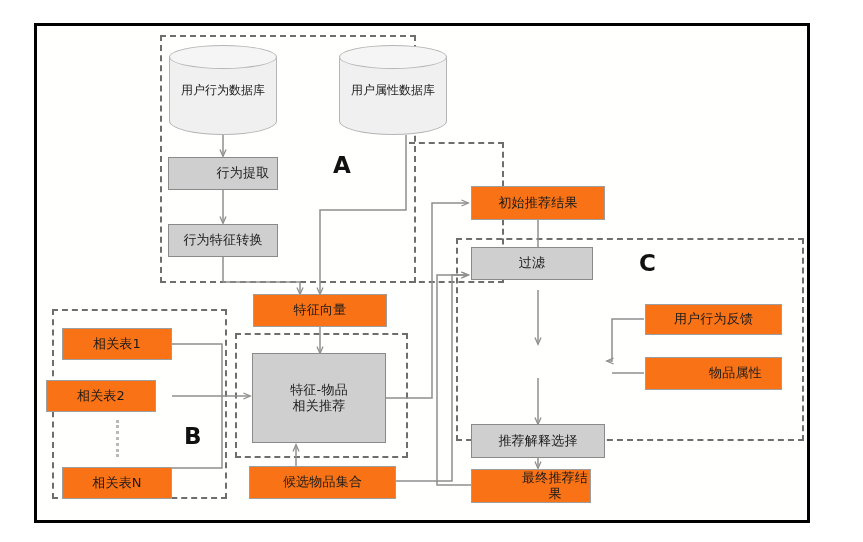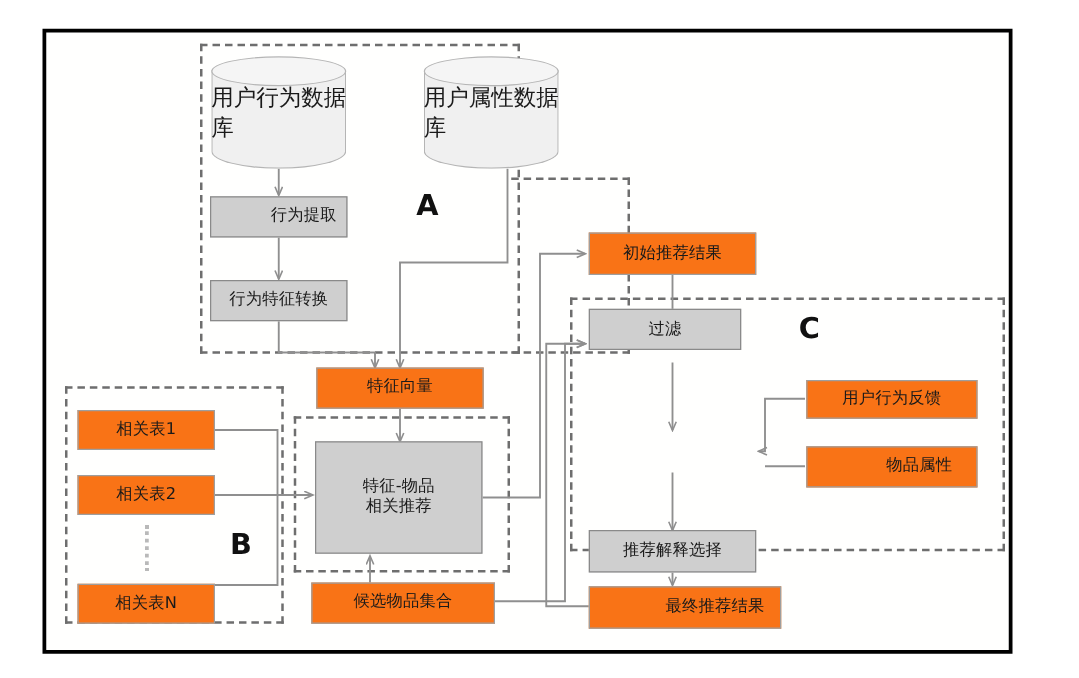--- a/index.html
+++ b/index.html
@@ -57,21 +57,21 @@
   }
   .cyl .top{
     position:absolute;left:0;right:0;top:0;height:22px;
     background:#f5f5f5;
     border:1.6px solid #b5b5b5;
     border-radius:50%/50%;
   }
   .cyl .lbl{
     position:absolute;left:0;right:0;top:0;bottom:0;
     display:flex;align-items:center;justify-content:center;
-    font-size:18px;color:#1a1a1a;
+    font-size:12px;color:#1a1a1a;
   }
   .group{
     position:absolute;
     box-sizing:border-box;
     border:2.2px dashed #6e6e6e;
     background:transparent;
   }
   .grouplabel{
     position:absolute;
     font-family:"DejaVu Sans","Liberation Sans",sans-serif;
@@ -161,36 +161,36 @@
   </div>
 
   <div class="node box-dark" style="left:168px;top:157px;width:110px;height:33px;padding-left:40px;">行为提取</div>
 
   <div class="node box-dark" style="left:168px;top:224px;width:110px;height:33px;">行为特征转换</div>
 
   <div class="node box-light" style="left:253px;top:294px;width:134px;height:33px;">特征向量</div>
 
   <div class="node box-light" style="left:62px;top:328px;width:110px;height:32px;">相关表1</div>
 
-  <div class="node box-light" style="left:62px;top:380px;width:110px;height:32px;">相关表2</div>
+  <div class="node box-light" style="left:46px;top:380px;width:110px;height:32px;">相关表2</div>
 
   <div class="vdots" style="left:116px;top:420px;height:37px;"></div>
 
   <div class="node box-light" style="left:62px;top:467px;width:110px;height:32px;">相关表N</div>
 
   <div class="node box-dark" style="left:252px;top:353px;width:134px;height:90px;">特征-物品
 相关推荐</div>
 
   <div class="node box-light" style="left:249px;top:466px;width:147px;height:33px;">候选物品集合</div>
 
   <div class="node box-light" style="left:471px;top:186px;width:134px;height:34px;">初始推荐结果</div>
 
   <div class="node box-dark" style="left:471px;top:247px;width:122px;height:33px;font-family:Liberation Serif, serif;">过滤</div>
 
 
   <div class="node box-dark" style="left:471px;top:424px;width:134px;height:34px;">推荐解释选择</div>
 
-  <div class="node box-light" style="left:471px;top:469px;width:154px;height:34px;padding-left:48px;">最终推荐结果</div>
+  <div class="node box-light" style="left:471px;top:469px;width:120px;height:34px;padding-left:48px;">最终推荐结果</div>
 
   <div class="node box-light" style="left:645px;top:304px;width:137px;height:31px;">用户行为反馈</div>
 
   <div class="node box-light" style="left:645px;top:357px;width:137px;height:33px;padding-left:44px;">物品属性</div>
 </div>
 
 </body></html>

